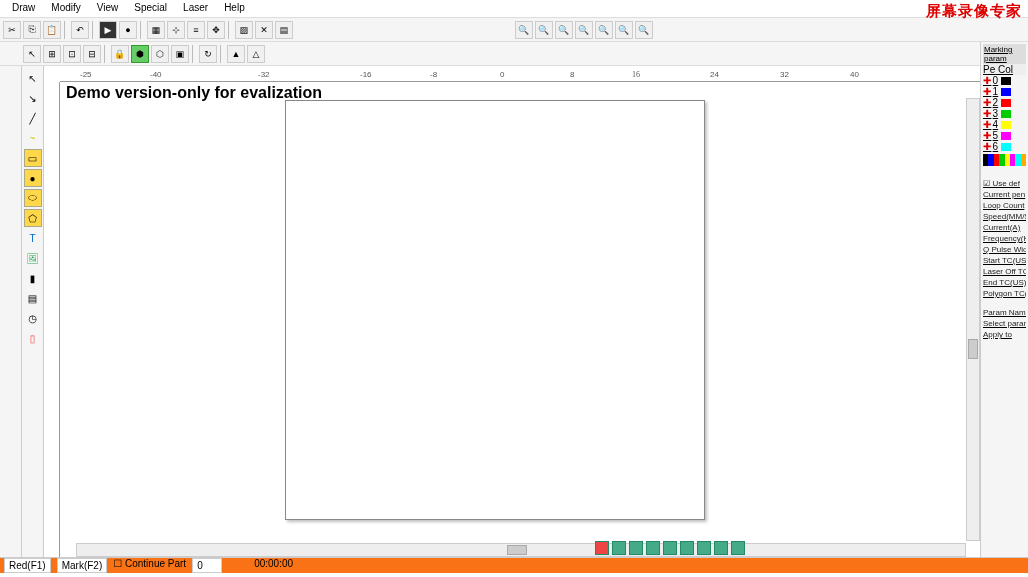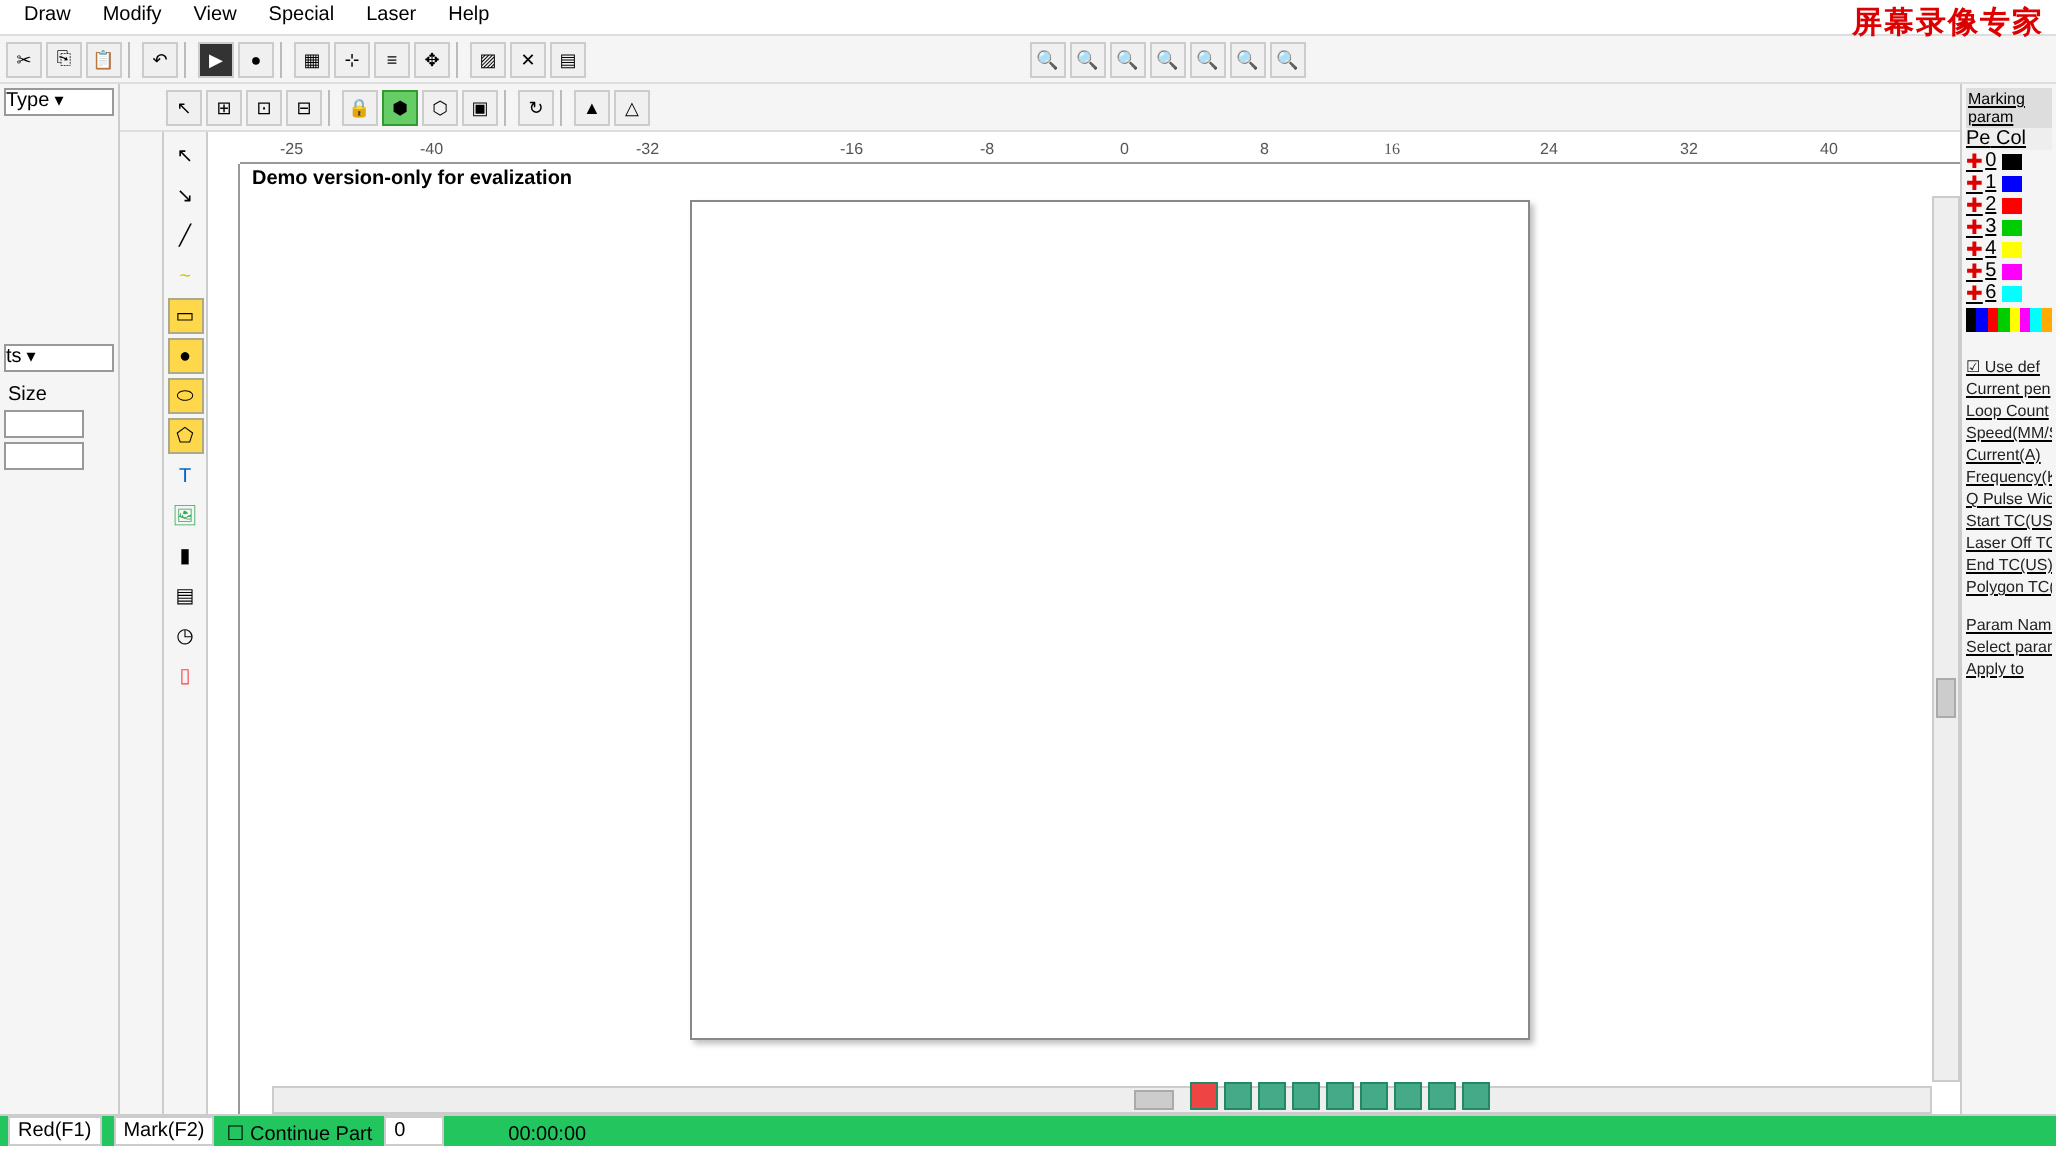--- a/index.html
+++ b/index.html
@@ -15,29 +15,29 @@
 .left-panel .combo { width: 100%; height: 14px; border: 1px solid #999; background: #fff; margin-bottom: 4px; font-size: 9px; }
 .tool-palette { width: 22px; background: #f5f5f5; border-right: 1px solid #ccc; display: flex; flex-direction: column; align-items: center; padding-top: 2px; }
 .tool-btn { width: 18px; height: 18px; margin: 1px 0; display: flex; align-items: center; justify-content: center; cursor: pointer; border: 1px solid transparent; }
 .canvas-zone { flex: 1; position: relative; background: #fff; display: flex; flex-direction: column; }
 .ruler-h { height: 16px; background: #fff; border-bottom: 1px solid #999; position: relative; overflow: hidden; margin-left: 16px; }
 .ruler-h .tick { position: absolute; top: 4px; font-size: 8px; color: #555; }
 .canvas-body { flex: 1; display: flex; position: relative; }
 .ruler-v { width: 16px; background: #fff; border-right: 1px solid #999; position: relative; overflow: hidden; }
 .drawing-area { flex: 1; position: relative; background: #fff; overflow: hidden; }
 .workpiece { position: absolute; left: 225px; top: 18px; width: 420px; height: 420px; background: #fff; border: 1px solid #888; box-shadow: 2px 2px 3px rgba(0,0,0,0.25); }
-.demo-text { position: absolute; left: 6px; top: 2px; font-weight: bold; font-size: 10px; color: #000; }
+.demo-text { position: absolute; left: 6px; top: 2px; font-weight: bold; font-size: 16px; color: #000; }
 .right-panel { width: 48px; background: #f5f5f5; border-left: 1px solid #ccc; padding: 2px; font-size: 8px; overflow: hidden; text-decoration: underline; }
 .right-panel .title { font-size: 8px; padding: 1px; background: #ddd; }
 .pen-row { display: flex; align-items: center; height: 11px; }
 .pen-row .sw { width: 10px; height: 8px; margin-left: 2px; }
 .color-row { display: flex; height: 12px; margin-top: 2px; }
 .color-row div { flex: 1; }
 .param-line { font-size: 8px; padding: 1px 0; white-space: nowrap; overflow: hidden; color: #222; }
-.statusbar { height: 16px; background: #22c55e; border-top: 1px solid #ccc; display: flex; align-items: flex-end; padding: 0 4px; font-size: 9px; gap: 6px; }
+.statusbar { height: 16px; background: #f97316; border-top: 1px solid #ccc; display: flex; align-items: flex-start; padding: 0 4px; font-size: 9px; gap: 6px; }
 .statusbar .grp { border: 1px solid #ccc; padding: 1px 4px; background: #fff; }
 .watermark { position: absolute; top: 2px; right: 6px; color: #d00; font-size: 15px; font-weight: bold; letter-spacing: 1px; }
 .highlight-btn { background: #6c6 !important; border: 1px solid #393; }
 .zoom-toolbar { display: flex; align-items: center; margin-left: 220px; }
 .tray-icons { position: absolute; bottom: 22px; left: 595px; display: flex; gap: 3px; align-items: center; }
 .tray-icons .ti { width: 14px; height: 14px; background: #4a8; border: 1px solid #286; }
 .scrollbar-v { position: absolute; right: 0; top: 16px; bottom: 16px; width: 14px; background: #eee; border: 1px solid #ccc; }
 .scrollbar-v .thumb { position: absolute; left: 1px; right: 1px; top: 240px; height: 20px; background: #ccc; border: 1px solid #aaa; }
 .scrollbar-h { position: absolute; left: 16px; right: 14px; bottom: 0; height: 14px; background: #eee; border: 1px solid #ccc; }
 .scrollbar-h .thumb { position: absolute; top: 1px; bottom: 1px; left: 430px; width: 20px; height: 10px; background: #ccc; border: 1px solid #aaa; }
@@ -81,34 +81,20 @@
     <div class="tbtn">🔍</div>
     <div class="tbtn">🔍</div>
     <div class="tbtn">🔍</div>
     <div class="tbtn">🔍</div>
     <div class="tbtn">🔍</div>
   </div>
 </div>
 
 <div class="main-area">
 
-  <div class="left-panel">
-    <div class="combo"><span>Type</span> ▾</div>
-    <div style="height:110px"></div>
-    <div class="combo"><span>ts</span> ▾</div>
-    <div class="label-row">
-        <span>Size</span>
-      </div>
-    <div style="display:flex;gap:2px">
-        <div class="combo-small"></div>
-      </div>
-    <div style="display:flex;gap:2px;margin-top:2px">
-        <div class="combo-small"></div>
-      </div>
-  </div>
 
   <div class="tool-palette">
     
   </div>
 
   <div style="flex:1;display:flex;flex-direction:column">
 
     <div class="toolbar-row" style="margin-left:-22px;padding-left:22px">
       <div class="tbtn">↖</div>
       <div class="tbtn">⊞</div>

